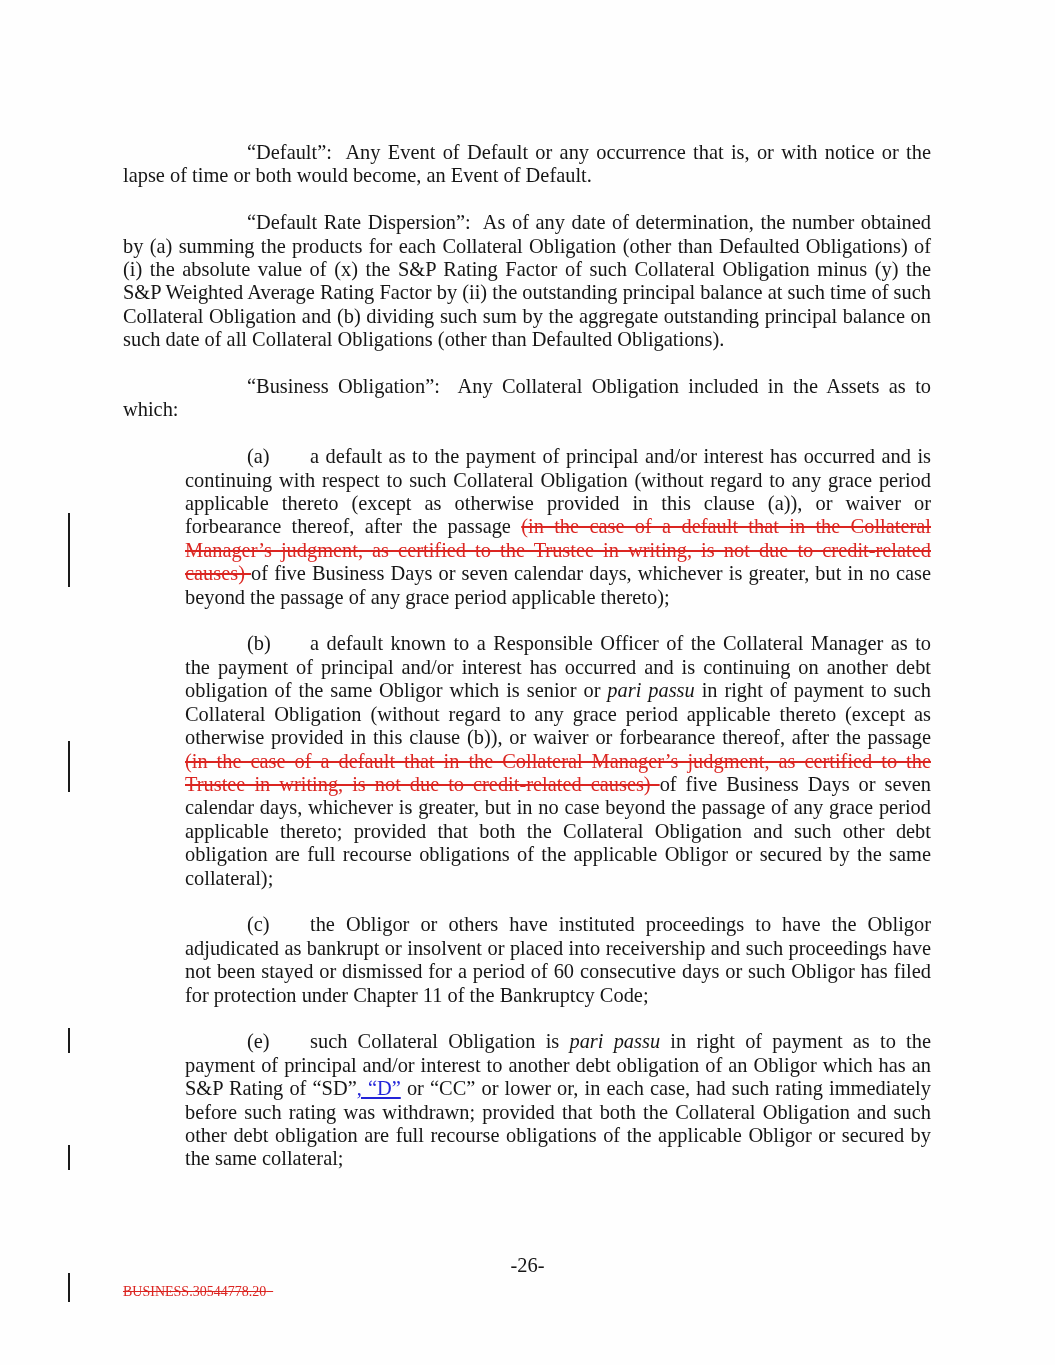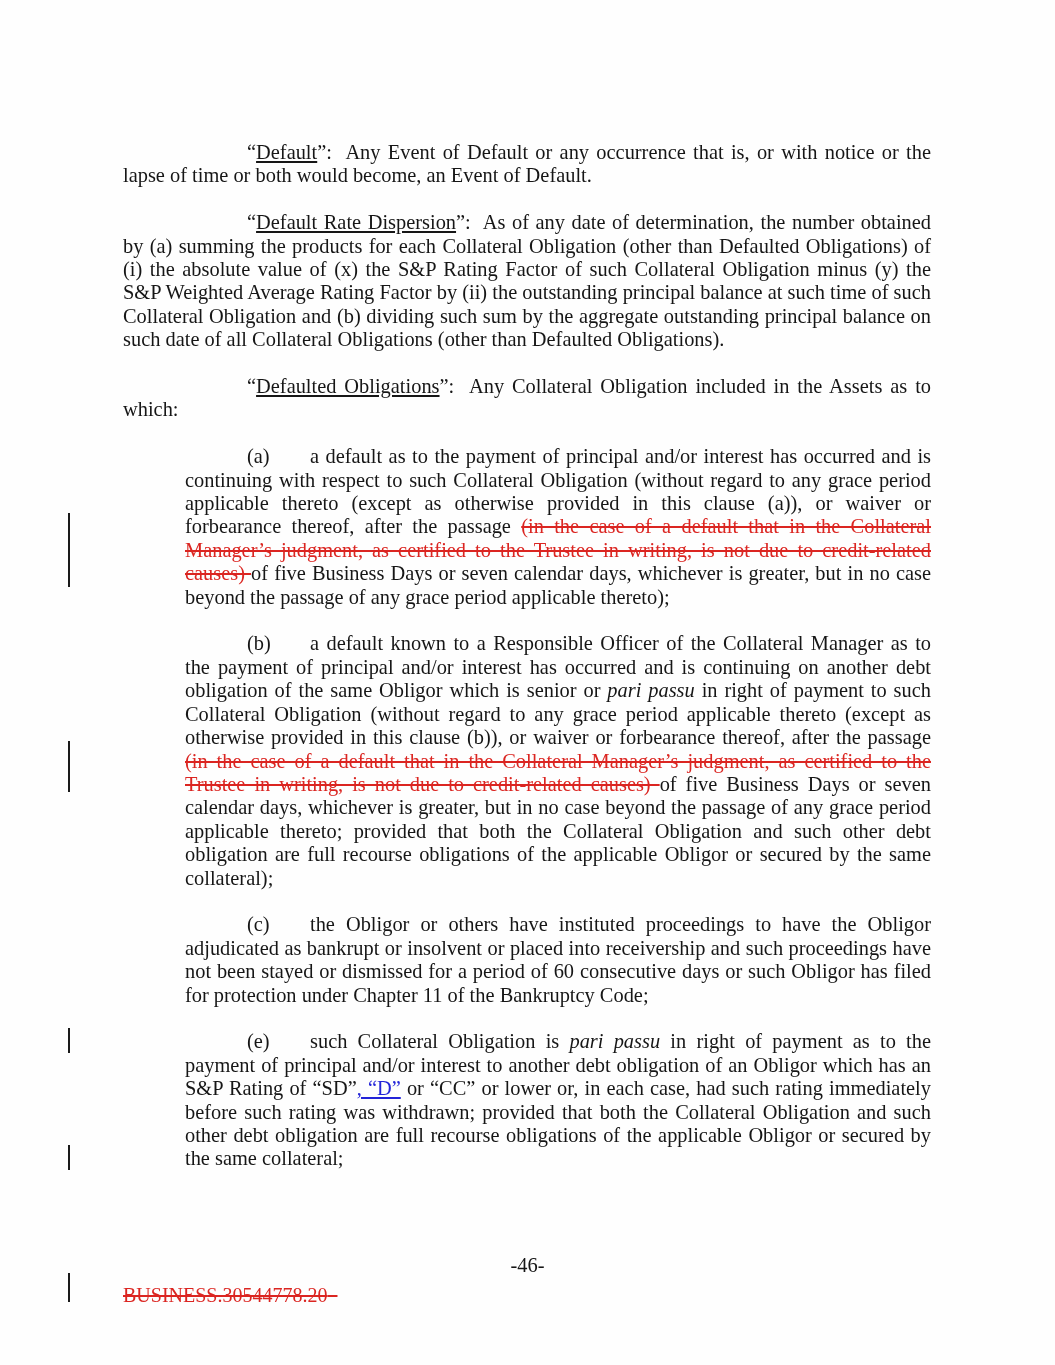--- a/index.html
+++ b/index.html
@@ -35,21 +35,20 @@
     margin-left: 62px !important;
     text-indent: 62px;
   }
   .clause-label {
     display: inline-block;
     width: 63px;
     text-indent: 0;
   }
   .r-plain {}
   .r-defined-term {
-    text-decoration: underline;
   }
   .r-strike {
     color: var(--deletion-red, #db2521);
     text-decoration: line-through;
   }
   .r-insertion {
     color: var(--insertion-blue, #2324d8);
     text-decoration: underline;
   }
   .r-italic {
@@ -68,39 +67,39 @@
     top: 1254px;
     left: 0;
     width: 100%;
     text-align: center;
     font-size: 20.4px;
   }
   #doc-id {
     position: absolute;
     top: 1284px;
     left: 123px;
-    font-size: 20px;
+    font-size: 14px;
     color: var(--deletion-red, #db2521);
     text-decoration: line-through;
     white-space: pre;
   }
 </style>
 </head>
 <body>
 
 <div id="page" style="--deletion-red: #db2521; --insertion-blue: #2324d8; color: rgb(22, 22, 22);">
   <div id="doc-body">
       <p class="definition"><span class="r-plain">“</span><span class="r-defined-term">Default</span><span class="r-plain">”:&nbsp; Any Event of Default or any occurrence that is, or with notice or the lapse of time or both would become, an Event of Default.</span></p>
       <p class="definition"><span class="r-plain">“</span><span class="r-defined-term">Default Rate Dispersion</span><span class="r-plain">”:&nbsp; As of any date of determination, the number obtained by (a) summing the products for each Collateral Obligation (other than Defaulted Obligations) of (i) the absolute value of (x) the S&amp;P Rating Factor of such Collateral Obligation minus (y) the S&amp;P Weighted Average Rating Factor by (ii) the outstanding principal balance at such time of such Collateral Obligation and (b) dividing such sum by the aggregate outstanding principal balance on such date of all Collateral Obligations (other than Defaulted Obligations).</span></p>
-      <p class="definition"><span class="r-plain">“</span><span class="r-defined-term">Defaulted Obligations</span><span class="r-plain">”:&nbsp; Any Collateral Obligation included in the Assets as to which:</span></p>
+      <p class="definition"><span class="r-plain">“</span><span class="r-defined-term">Business Obligation</span><span class="r-plain">”:&nbsp; Any Collateral Obligation included in the Assets as to which:</span></p>
       <p class="clause"><span class="clause-label">(a)</span><span class="r-plain">a default as to the payment of principal and/or interest has occurred and is continuing with respect to such Collateral Obligation (without regard to any grace period applicable thereto (except as otherwise provided in this clause&nbsp;(a)), or waiver or forbearance thereof, after the passage </span><span class="r-strike">(in the case of a default that in the Collateral Manager’s judgment, as certified to the Trustee in writing, is not due to credit-related causes)&nbsp;</span><span class="r-plain">of five Business Days or seven calendar days, whichever is greater, but in no case beyond the passage of any grace period applicable thereto);</span></p>
       <p class="clause"><span class="clause-label">(b)</span><span class="r-plain">a default known to a Responsible Officer of the Collateral Manager as to the payment of principal and/or interest has occurred and is continuing on another debt obligation of the same Obligor which is senior or </span><span class="r-italic">pari passu</span><span class="r-plain"> in right of payment to such Collateral Obligation (without regard to any grace period applicable thereto (except as otherwise provided in this clause&nbsp;(b)), or waiver or forbearance thereof, after the passage </span><span class="r-strike">(in the case of a default that in the Collateral Manager’s judgment, as certified to the Trustee in writing, is not due to credit-related causes)&nbsp;</span><span class="r-plain">of five Business Days or seven calendar days, whichever is greater, but in no case beyond the passage of any grace period applicable thereto; </span><span class="r-underline">provided</span><span class="r-plain"> that both the Collateral Obligation and such other debt obligation are full recourse obligations of the applicable Obligor or secured by the same collateral);</span></p>
       <p class="clause"><span class="clause-label">(c)</span><span class="r-plain">the Obligor or others have instituted proceedings to have the Obligor adjudicated as bankrupt or insolvent or placed into receivership and such proceedings have not been stayed or dismissed for a period of 60 consecutive days or such Obligor has filed for protection under Chapter 11 of the Bankruptcy Code;</span></p>
       <p class="clause"><span class="clause-label">(e)</span><span class="r-plain">such Collateral Obligation is </span><span class="r-italic">pari passu</span><span class="r-plain"> in right of payment as to the payment of principal and/or interest to another debt obligation of an Obligor which has an S&amp;P Rating of “SD”</span><span class="r-insertion">, “D”</span><span class="r-plain"> or “CC” or lower or, in each case, had such rating immediately before such rating was withdrawn; </span><span class="r-underline">provided</span><span class="r-plain"> that both the Collateral Obligation and such other debt obligation are full recourse obligations of the applicable Obligor or secured by the same collateral;</span></p>
     </div>
-  <div id="page-number">-46-</div>
+  <div id="page-number">-26-</div>
   <div id="doc-id"><span>BUSINESS.30544778.20</span><span>&nbsp;&nbsp;</span></div>
 <div class="revision-bar" style="top: 513px; height: 74px;"></div>
     <div class="revision-bar" style="top: 741px; height: 51px;"></div>
     <div class="revision-bar" style="top: 1028px; height: 25px;"></div>
     <div class="revision-bar" style="top: 1145px; height: 25px;"></div>
     <div class="revision-bar" style="top: 1273px; height: 29px;"></div>
   </div>
 
 </body></html>

